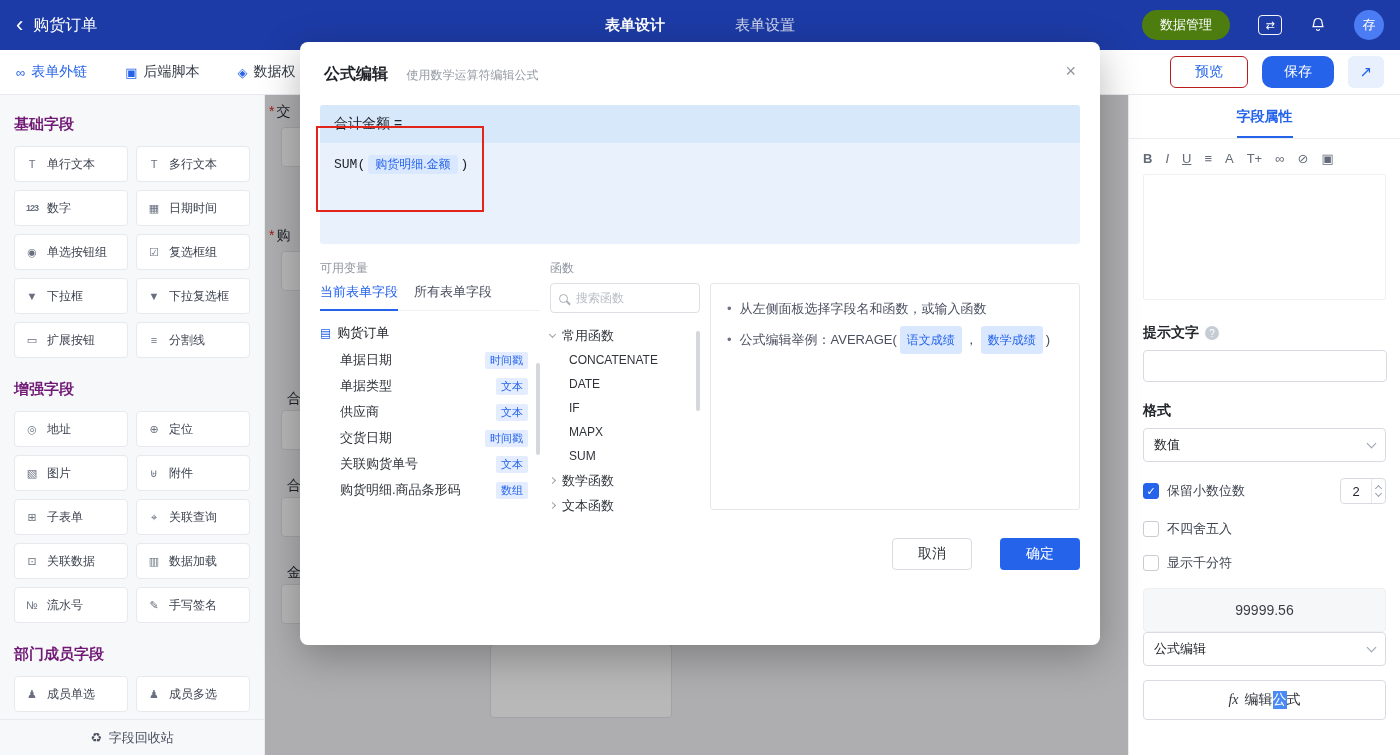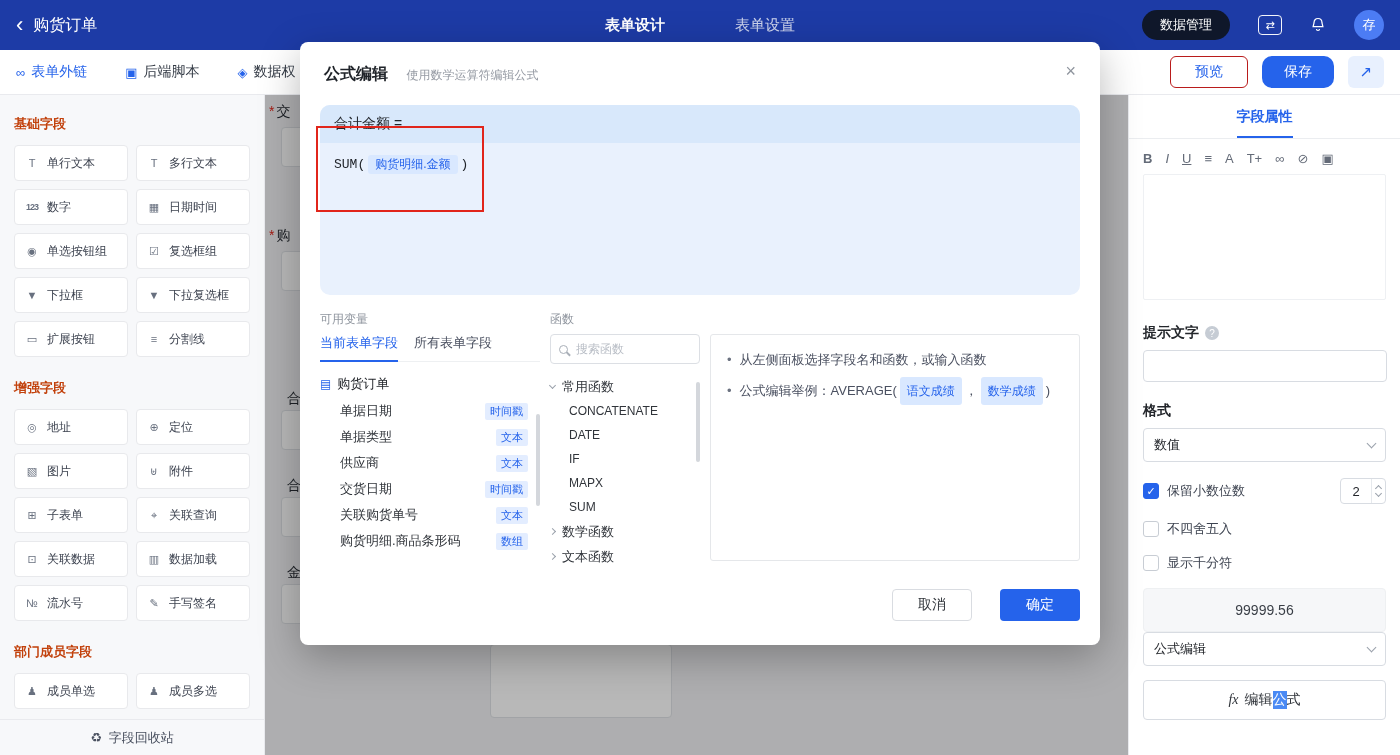--- a/index.html
+++ b/index.html
@@ -8,39 +8,39 @@
   .app { position:relative; width:1400px; height:755px; overflow:hidden; background:#fff; }
 
   
   .topbar { position:absolute; top:0; left:0; right:0; height:50px; background:#1d3ba6; display:flex; align-items:center; padding:0 16px; color:#fff; z-index:3; }
   .tb-back { font-size:22px; line-height:1; cursor:pointer; margin-right:10px; color:#fff; }
   .tb-title { font-size:16px; font-weight:500; }
   .tb-tabs { position:absolute; left:50%; transform:translateX(-50%); display:flex; gap:70px; font-size:15px; }
   .tb-tab { cursor:pointer; color:rgba(255,255,255,0.78); }
   .tb-tab.active { color:#fff; font-weight:700; }
   .tb-right { margin-left:auto; display:flex; align-items:center; gap:28px; }
-  .tb-pill { background:#0f172a; color:#fff; font-size:13px; height:30px; line-height:30px; padding:0 18px; border-radius:16px; cursor:pointer; }
+  .tb-pill { background:#4d7c0f; color:#fff; font-size:13px; height:30px; line-height:30px; padding:0 18px; border-radius:16px; cursor:pointer; }
   .tb-swap { width:24px; height:20px; border:1.3px solid rgba(255,255,255,0.95); border-radius:4px; display:flex; align-items:center; justify-content:center; font-size:11px; cursor:pointer; }
   .tb-bell { display:flex; align-items:center; cursor:pointer; }
   .tb-avatar { width:30px; height:30px; border-radius:50%; background:#4c7cf4; color:#fff; font-size:13px; display:flex; align-items:center; justify-content:center; cursor:pointer; }
 
   
   .toolbar { position:absolute; top:50px; left:0; right:0; height:45px; background:#fff; border-bottom:1px solid #e9eaee; display:flex; align-items:center; padding:0 16px; z-index:2; }
   .tl-left { display:flex; gap:38px; align-items:center; }
   .tl-item { display:flex; align-items:center; gap:6px; font-size:14px; color:#333a45; cursor:pointer; }
   .tl-item .g { color:#2563eb; font-size:13px; }
   .tl-item.first { color:#2563eb; }
   .tl-right { margin-left:auto; display:flex; align-items:center; gap:14px; }
   .btn-preview { height:32px; padding:0 24px; border:1px solid #b91c1c; color:#2563eb; background:#fff; border-radius:6px; font-size:14px; cursor:pointer; }
   .btn-save { height:32px; padding:0 22px; border:none; color:#fff; background:#2563eb; border-radius:10px; font-size:14px; cursor:pointer; }
   .btn-share { width:36px; height:32px; background:#e8f0fe; color:#2563eb; border-radius:6px; display:flex; align-items:center; justify-content:center; font-size:15px; cursor:pointer; }
 
   
   .lsb { position:absolute; top:95px; left:0; bottom:0; width:265px; background:#f7f8fa; border-right:1px solid #e9eaee; padding:14px 14px 0; z-index:2; }
-  .sec-title { font-size:13px; font-weight:700; color:#c2410c; margin:6px 0 12px; }
+  .sec-title { font-size:15px; font-weight:700; color:#701a75; margin:6px 0 12px; }
   .sec-title.mt { margin-top:22px; }
   .fgrid { display:grid; grid-template-columns:1fr 1fr; gap:8px; }
   .fitem { height:36px; background:#fff; border:1px solid #e8e9ec; border-radius:4px; display:flex; align-items:center; gap:6px; padding:0 8px; font-size:12px; color:#3d4350; cursor:pointer; }
   .fic { width:18px; text-align:center; color:#68707f; font-size:11px; flex:none; }
   .fic.num { font-size:9px; font-weight:700; letter-spacing:-1px; }
   .flabel { white-space:nowrap; overflow:hidden; }
   .recycle { position:absolute; left:0; right:0; bottom:0; height:36px; border-top:1px solid #e9eaee; background:#f7f8fa; display:flex; align-items:center; justify-content:center; gap:7px; font-size:13px; color:#4a5160; cursor:pointer; }
 
   
   .canvas { position:absolute; top:95px; left:265px; right:272px; bottom:0; background:#f1f2f4; z-index:0; }
@@ -86,21 +86,21 @@
   .fx-btn { margin:14px 14px 0; height:40px; border:1px solid #d8dce2; border-radius:4px; display:flex; align-items:center; justify-content:center; font-size:14px; color:#30343a; cursor:pointer; background:#fff; }
   .fx-i { font-style:italic; font-family:"Liberation Serif","DejaVu Serif",serif; margin-right:6px; color:#30343a; }
   .hl { background:#4a8af4; color:#fff; }
 
   
   .modal { position:absolute; left:300px; top:42px; width:800px; height:603px; background:#fff; border-radius:8px; box-shadow:0 12px 40px rgba(0,0,0,0.28); z-index:10; }
   .m-head { padding:22px 24px 0; position:relative; }
   .m-title { font-size:16px; font-weight:700; color:#20242a; }
   .m-sub { font-size:12px; color:#959aa3; margin-left:14px; }
   .m-close { position:absolute; right:24px; top:20px; font-size:18px; color:#8f959e; cursor:pointer; line-height:1; }
-  .feditor { margin:20px 20px 0; height:190px; background:#e9f1fd; border-radius:10px; overflow:hidden; cursor:text; }
+  .feditor { margin:20px 20px 0; height:139px; background:#e9f1fd; border-radius:3px; overflow:hidden; cursor:text; }
   .fe-line1 { height:38px; background:#d8e8fb; display:flex; align-items:center; padding:0 14px; font-size:14px; color:#20242a; }
   .fe-body { padding:12px 14px; font-size:13px; color:#20242a; font-family:"Liberation Mono","DejaVu Sans Mono",monospace; }
   .chip { display:inline-block; background:#d9e8ff; color:#2563eb; border-radius:3px; padding:1px 7px; font-size:12px; font-family:"Liberation Sans","DejaVu Sans",sans-serif; margin:0 3px; cursor:pointer; }
   .red-annotation { position:absolute; left:16px; top:84px; width:168px; height:86px; border:2px solid #e1251b; pointer-events:none; z-index:11; }
   .panel-labels { position:relative; margin:16px 20px 8px; font-size:12px; color:#8f959e; height:15px; }
   .pl-fn { position:absolute; left:230px; top:0; }
   .m-panels { display:flex; margin:5px 20px; gap:10px; height:227px; }
   .vars-panel { width:220px; position:relative; flex:none; }
   .vtabs { display:flex; gap:16px; font-size:13px; padding-bottom:9px; border-bottom:1px solid #eef0f2; }
   .vtab { color:#4a5060; cursor:pointer; position:relative; }

